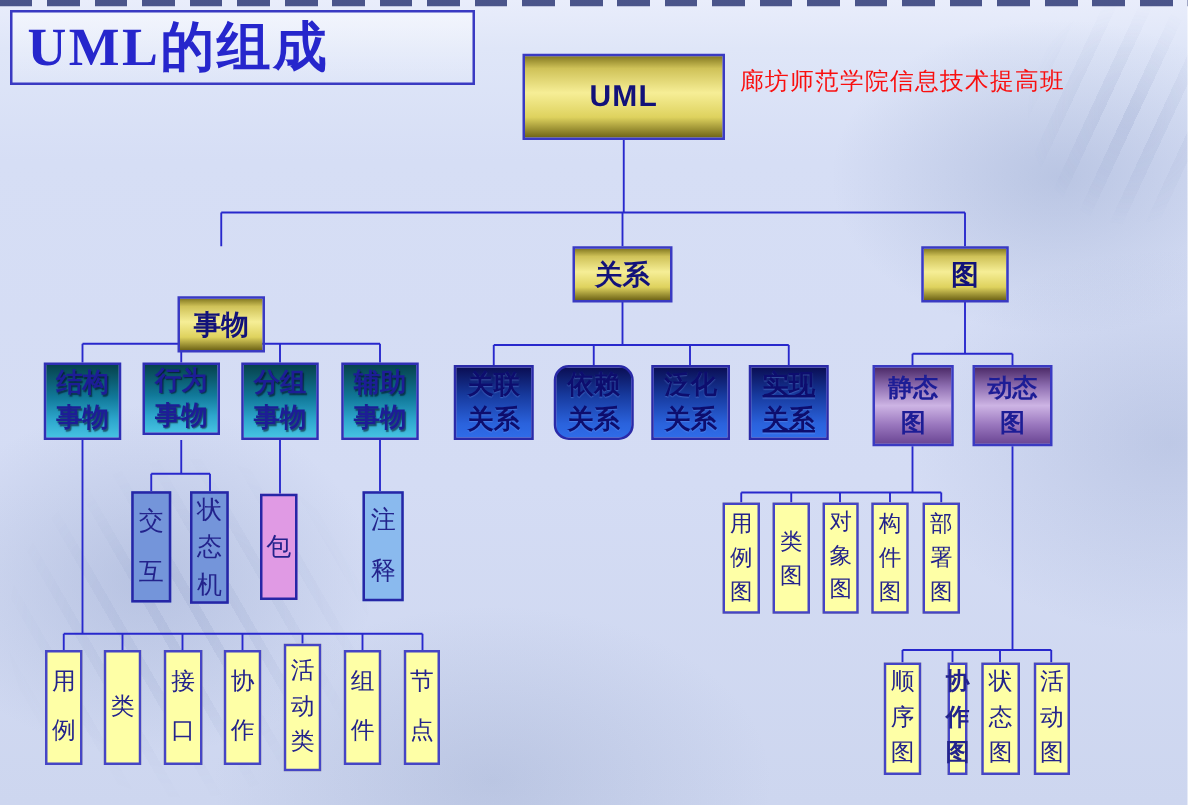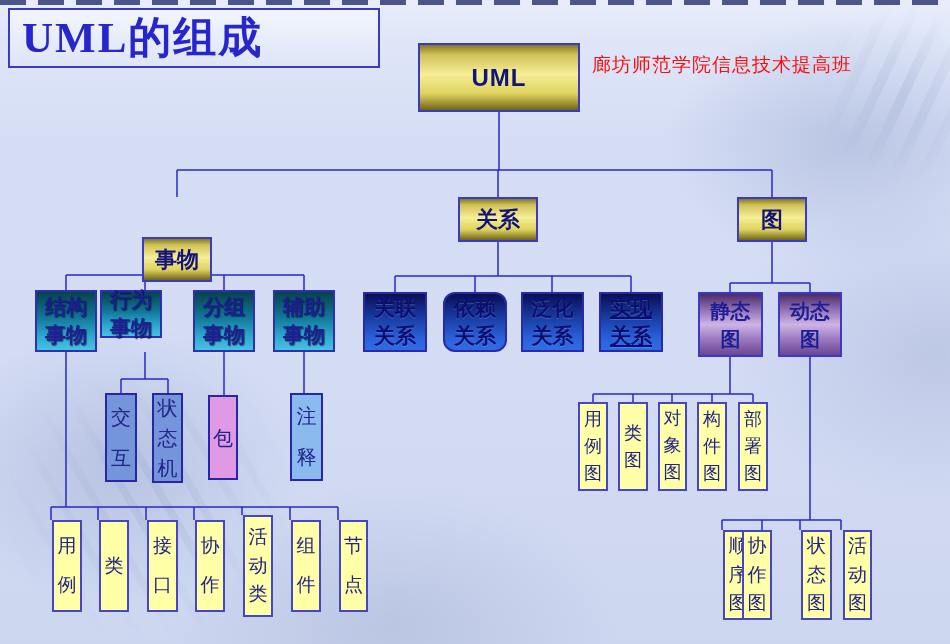--- a/index.html
+++ b/index.html
@@ -63,21 +63,21 @@
   }
   .purple{
     background:linear-gradient(180deg,#4c2a68 0%,#8f6fb2 25%,#cdb4e4 50%,#9a77be 75%,#6b4694 100%);
     border:2px solid #3a3ac2;font-size:20px;color:#1d1d96;line-height:1.4;
   }
   .vert{font-weight:normal;color:#23238c;line-height:1.5;}
   .v-spread{line-height:2.05;}
   .smallblue{background:#7495da;border:2px solid #2626a6;font-size:20px;}
   .pink{background:#e09ae4;border:2px solid #2626a6;font-size:20px;}
   .lightblue{background:#8abaee;border:2px solid #2626a6;font-size:20px;}
-  .yellow{background:#feffa6;border:2px solid #4545c5;font-size:19px;margin-left:16px;}
+  .yellow{background:#feffa6;border:2px solid #4545c5;font-size:19px;}
   .yellow-r{background:#feffa6;border:2px solid #4545c5;font-size:18px;}
   svg.connectors{position:absolute;left:0;top:0;}
 </style>
 </head>
 <body>
 
 <div id="slide">
 
   <div class="bg-art bg-stripes-tr"></div>
   <div class="bg-art bg-stripes-bl"></div>
@@ -103,21 +103,21 @@
   </div>
   <div class="annotation">廊坊师范学院信息技术提高班</div>
 
   <div class="box gold uml-root" style="left:418px;top:43px;width:162px;height:69px;">UML</div>
 
   <div class="box gold" style="left:142px;top:197px;width:70px;height:45px;margin-top:40px;">事物</div>
   <div class="box gold" style="left:458px;top:197px;width:80px;height:45px;">关系</div>
   <div class="box gold" style="left:737px;top:197px;width:70px;height:45px;">图</div>
 
   <div class="box teal" style="left:35px;top:290px;width:62px;height:62px;">结构事物</div>
-  <div class="box teal" style="left:100px;top:290px;width:62px;height:48px;">行为事物</div>
+  <div class="box teal" style="left:114px;top:290px;width:62px;height:58px;">行为事物</div>
   <div class="box teal" style="left:193px;top:290px;width:62px;height:62px;">分组事物</div>
   <div class="box teal" style="left:273px;top:290px;width:62px;height:62px;">辅助事物</div>
 
   <div class="box blue" style="left:363px;top:292px;width:64px;height:60px;">关联关系</div>
   <div class="box blue" style="left:443px;top:292px;width:64px;height:60px;border-radius:12px;">依赖关系</div>
   <div class="box blue" style="left:521px;top:292px;width:63px;height:60px;">泛化关系</div>
   <div class="box blue" style="left:599px;top:292px;width:64px;height:60px;text-decoration:underline;">实现关系</div>
 
   <div class="box purple" style="left:698px;top:292px;width:65px;height:65px;">静态图</div>
   <div class="box purple" style="left:778px;top:292px;width:64px;height:65px;">动态图</div>
@@ -135,17 +135,17 @@
   <div class="box vert v-spread yellow" style="left:275px;top:520px;width:30px;height:92px;">组件</div>
   <div class="box vert v-spread yellow" style="left:323px;top:520px;width:29px;height:92px;">节点</div>
 
   <div class="box vert yellow-r" style="left:578px;top:402px;width:30px;height:89px;">用例图</div>
   <div class="box vert yellow-r" style="left:618px;top:402px;width:30px;height:89px;">类图</div>
   <div class="box vert yellow-r" style="left:658px;top:402px;width:29px;height:89px;font-family:Liberation Mono, monospace;">对象图</div>
   <div class="box vert yellow-r" style="left:697px;top:402px;width:30px;height:89px;">构件图</div>
   <div class="box vert yellow-r" style="left:738px;top:402px;width:30px;height:89px;">部署图</div>
 
   <div class="box vert yellow" style="left:707px;top:530px;width:30px;height:90px;">顺序图</div>
-  <div class="box vert yellow" style="left:726px;top:530px;width:30px;height:90px;">协作图</div>
+  <div class="box vert yellow" style="left:758px;top:530px;width:16px;height:90px;font-weight:bold;">协作图</div>
   <div class="box vert yellow" style="left:785px;top:530px;width:31px;height:90px;">状态图</div>
   <div class="box vert yellow" style="left:827px;top:530px;width:29px;height:90px;">活动图</div>
 
 </div>
 
 </body></html>

